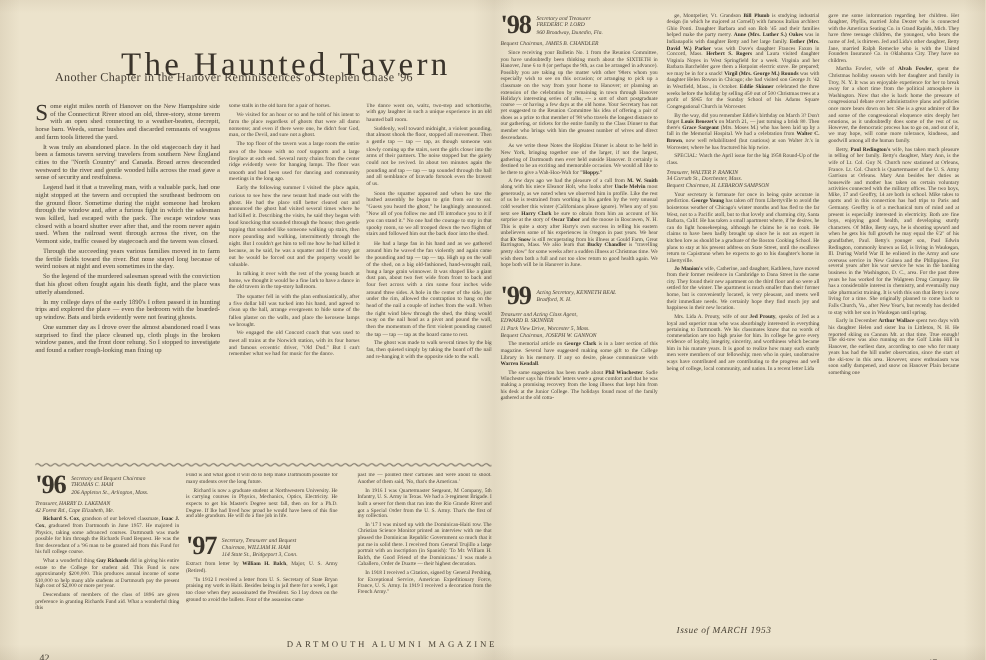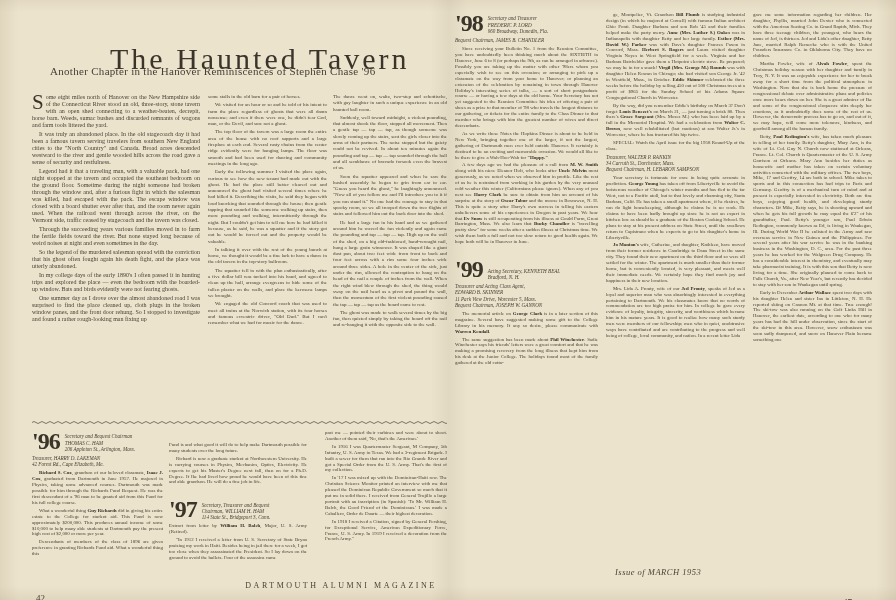--- a/index.html
+++ b/index.html
@@ -35,41 +35,41 @@
   #a-col1{left:32px;top:94px;width:168px;height:326px;font-size:6px;line-height:7px;}
   #a-col2{left:208px;top:94px;width:119px;height:326px;font-size:5px;line-height:6.3px;}
   #a-col3{left:333px;top:94px;width:114px;height:326px;font-size:5px;line-height:6.3px;}
   #a-col1 p.first::first-letter{
     float:left;font-size:21px;line-height:14px;padding:1px 2px 0 0;color:#3a342b;
   }
   #a-col1 p.first{text-indent:0;}
   
   .notes{font-size:4.9px;line-height:5.9px;}
   #n-col1{left:32px;top:430px;width:131px;height:134px;}
-  #n-col2{left:169px;top:442px;width:138px;height:138px;}
+  #n-col2{left:169px;top:430px;width:138px;height:138px;}
   #n-col3{left:325px;top:430px;width:122px;height:138px;}
   #r-col1{left:455px;top:12px;width:143px;height:540px;}
   #r-col2{left:606px;top:12px;width:139px;height:540px;}
   #r-col3{left:753px;top:12px;width:119px;height:540px;}
   
-  .sec-head{display:flex;gap:5px;align-items:flex-end;margin:1px 0 3px 0;}
+  .sec-head{display:flex;gap:5px;align-items:center;margin:1px 0 3px 0;}
   .year{font-size:24px;font-weight:bold;line-height:21px;letter-spacing:-1px;color:#3a342b;white-space:nowrap;}
   .officers{flex:1;}
   .officer-line,.officers p,.below p{
     font-style:italic;font-size:5.1px;line-height:6.2px;margin:0;text-indent:0 !important;text-align:left;
   }
   .below{margin:2px 0 3px 0;}
   .sec-gap{margin-top:14px;}
   
   #divider{left:32px;top:420px;width:415px;height:5px;}
   
   .pagenum{font-size:9px;color:#453e34;margin-top:32px;}
   #pg42{left:36px;top:561px;}
   #pg43{left:843px;top:565px;}
-  #footer-mag{left:230px;top:581px;width:222px;text-align:center;
+  #footer-mag{left:230px;top:581px;width:222px;text-align:right;
     font-size:8px;letter-spacing:2.5px;color:#4a4336;}
   #footer-issue{left:615px;top:567px;font-size:8.5px;color:#4a4336;font-style:italic;letter-spacing:.5px;}
 </style>
 </head>
 <body>
 
 <div id="vignette"></div>
 
 <h1 class="abs" id="page-title">The Haunted Tavern</h1>
 <div class="abs" id="page-subtitle">Another Chapter in the Hanover Reminiscences of Stephen Chase '96</div>

